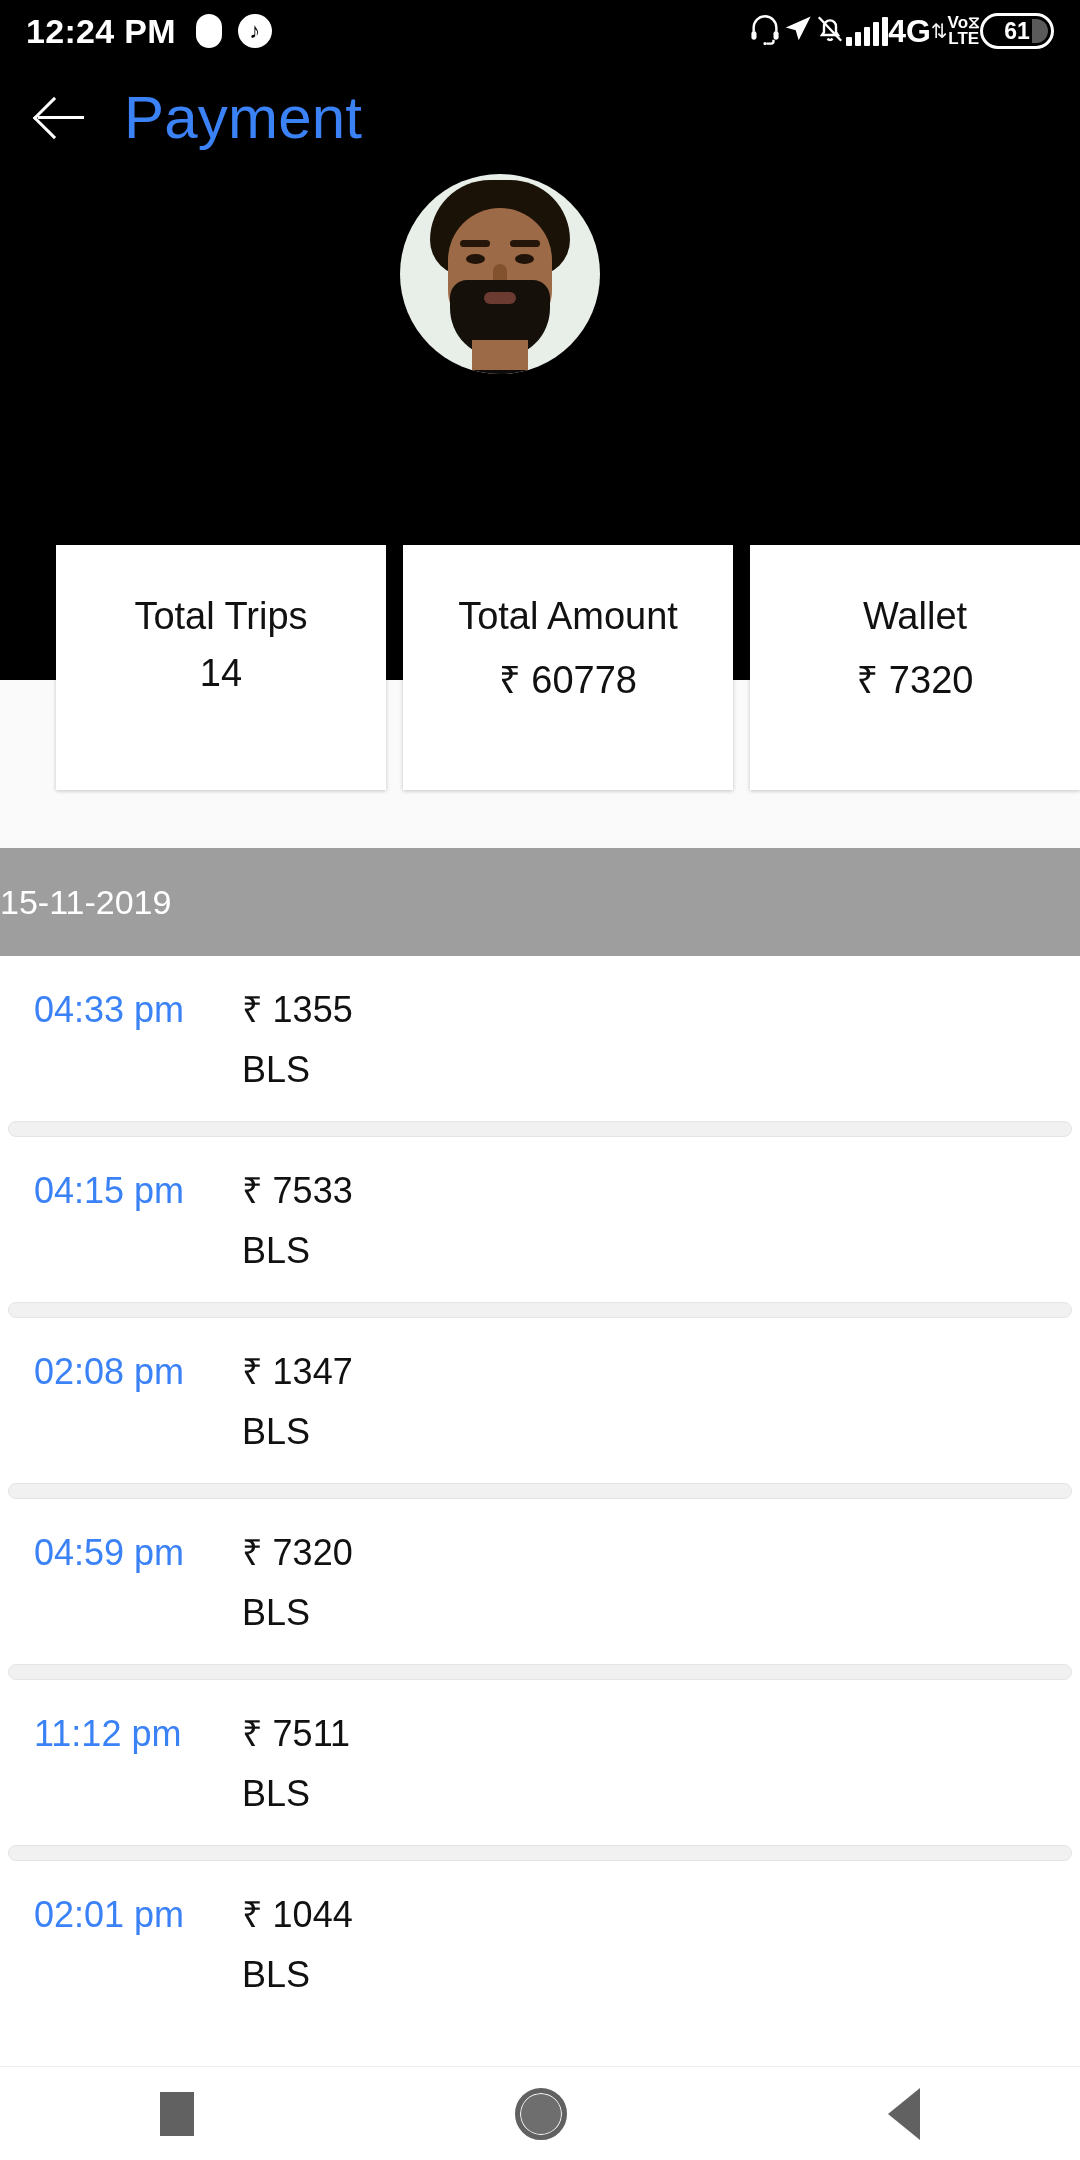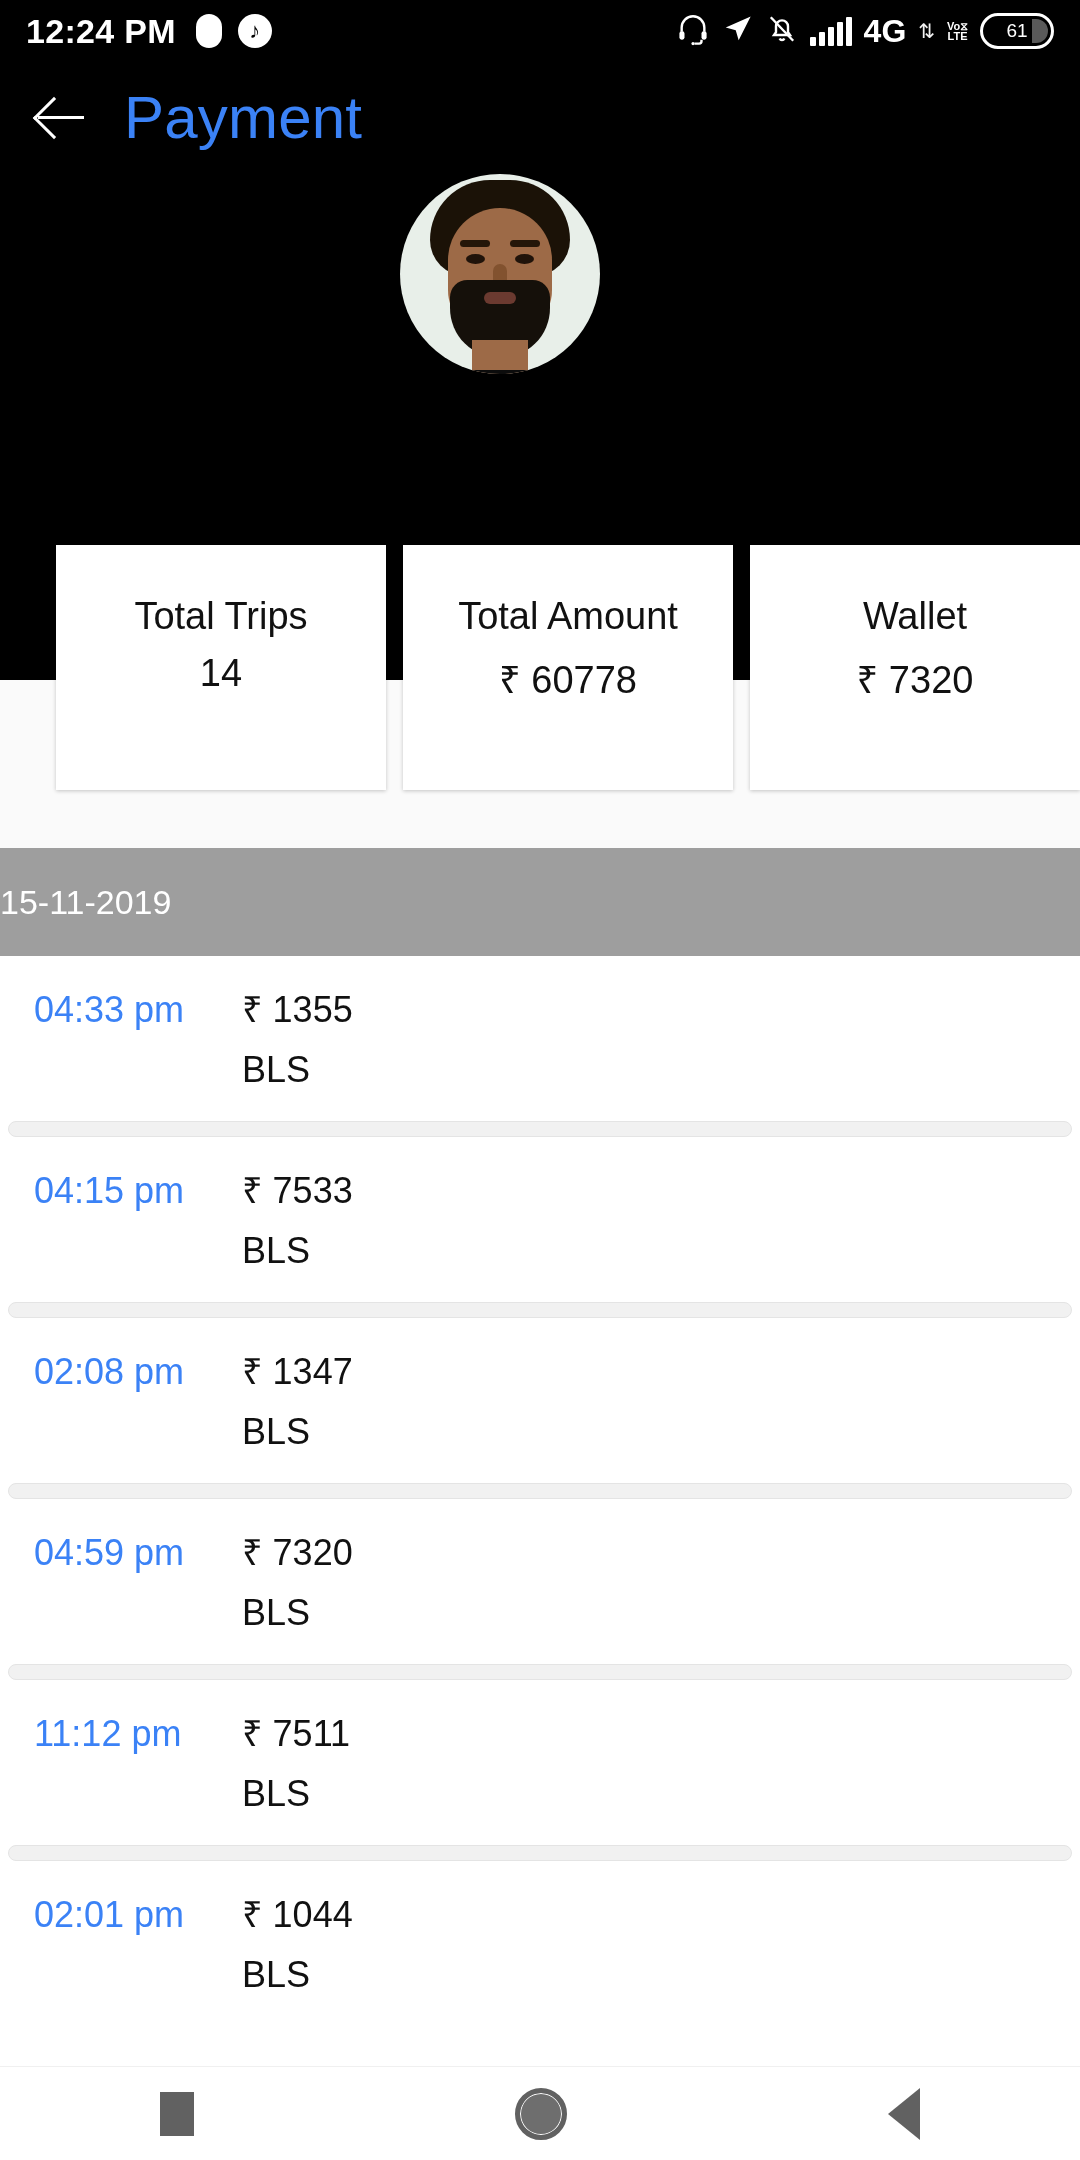--- a/index.html
+++ b/index.html
@@ -13,40 +13,40 @@
 
   
   .statusbar{
     position:absolute; top:0; left:0; width:1080px; height:62px;
     background:#000; color:#fff; display:flex; align-items:center;
     padding:0 26px;
   }
   .sb-clock{ font-size:34px; font-weight:700; letter-spacing:.3px; }
   .sb-left-icons{ display:flex; align-items:center; gap:16px; margin-left:20px; }
   .sb-spacer{ flex:1; }
-  .sb-right{ display:flex; align-items:center; gap:12px; }
+  .sb-right{ display:flex; align-items:center; }
   .ic{ display:inline-block; }
   .dot-pill{ width:26px; height:34px; background:#fff; border-radius:13px; }
   .note-badge{
     width:34px; height:34px; border-radius:50%; background:#fff; color:#000;
     font-size:22px; line-height:34px; text-align:center; font-weight:700;
   }
   .sig{ display:flex; align-items:flex-end; gap:3px; height:30px; }
   .sig i{ display:block; width:6px; background:#fff; border-radius:1px; }
   .sig i:nth-child(1){height:9px}.sig i:nth-child(2){height:14px}
   .sig i:nth-child(3){height:19px}.sig i:nth-child(4){height:24px}
   .sig i:nth-child(5){height:29px}
   .net4g{ font-size:32px; font-weight:700; }
   .dataarrow{ font-size:20px; line-height:1; opacity:.95; }
-  .volte{ font-size:11px; font-weight:700; line-height:.95; text-align:center; }
+  .volte{ font-size:17px; font-weight:700; line-height:.95; text-align:center; }
   .batt{
     width:74px; height:36px; border:3px solid #fff; border-radius:18px;
     display:flex; align-items:center; justify-content:center; position:relative;
   }
-  .batt span{ font-size:19px; font-weight:400; color:#fff; z-index:2; }
+  .batt span{ font-size:23px; font-weight:700; color:#fff; z-index:2; }
   .batt::after{
     content:""; position:absolute; right:3px; top:3px; bottom:3px; width:16px;
     background:#5a5a5a; border-radius:0 13px 13px 0;
   }
 
   
   .header{
     position:absolute; top:62px; left:0; width:1080px; height:618px; background:#000;
   }
   .appbar{ display:flex; align-items:center; height:110px; padding:0 34px; }

